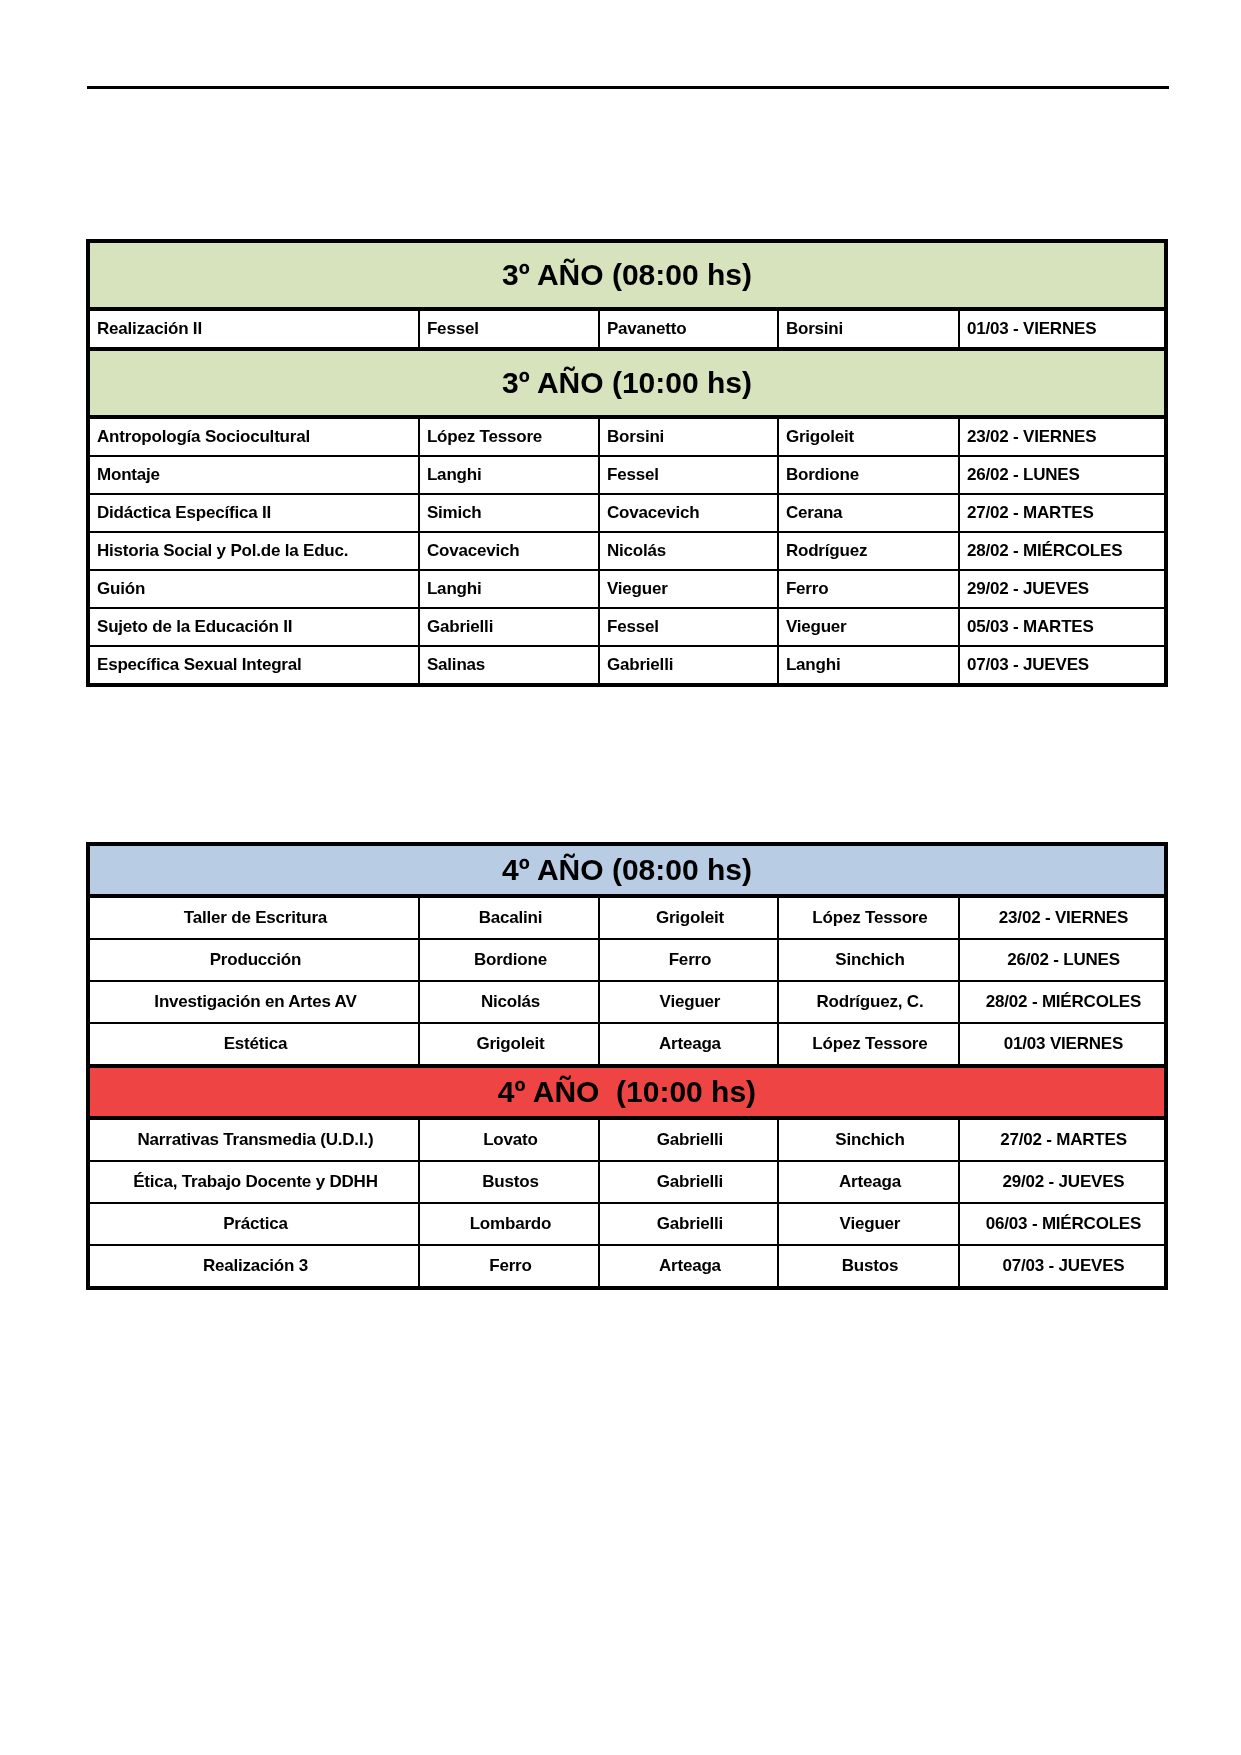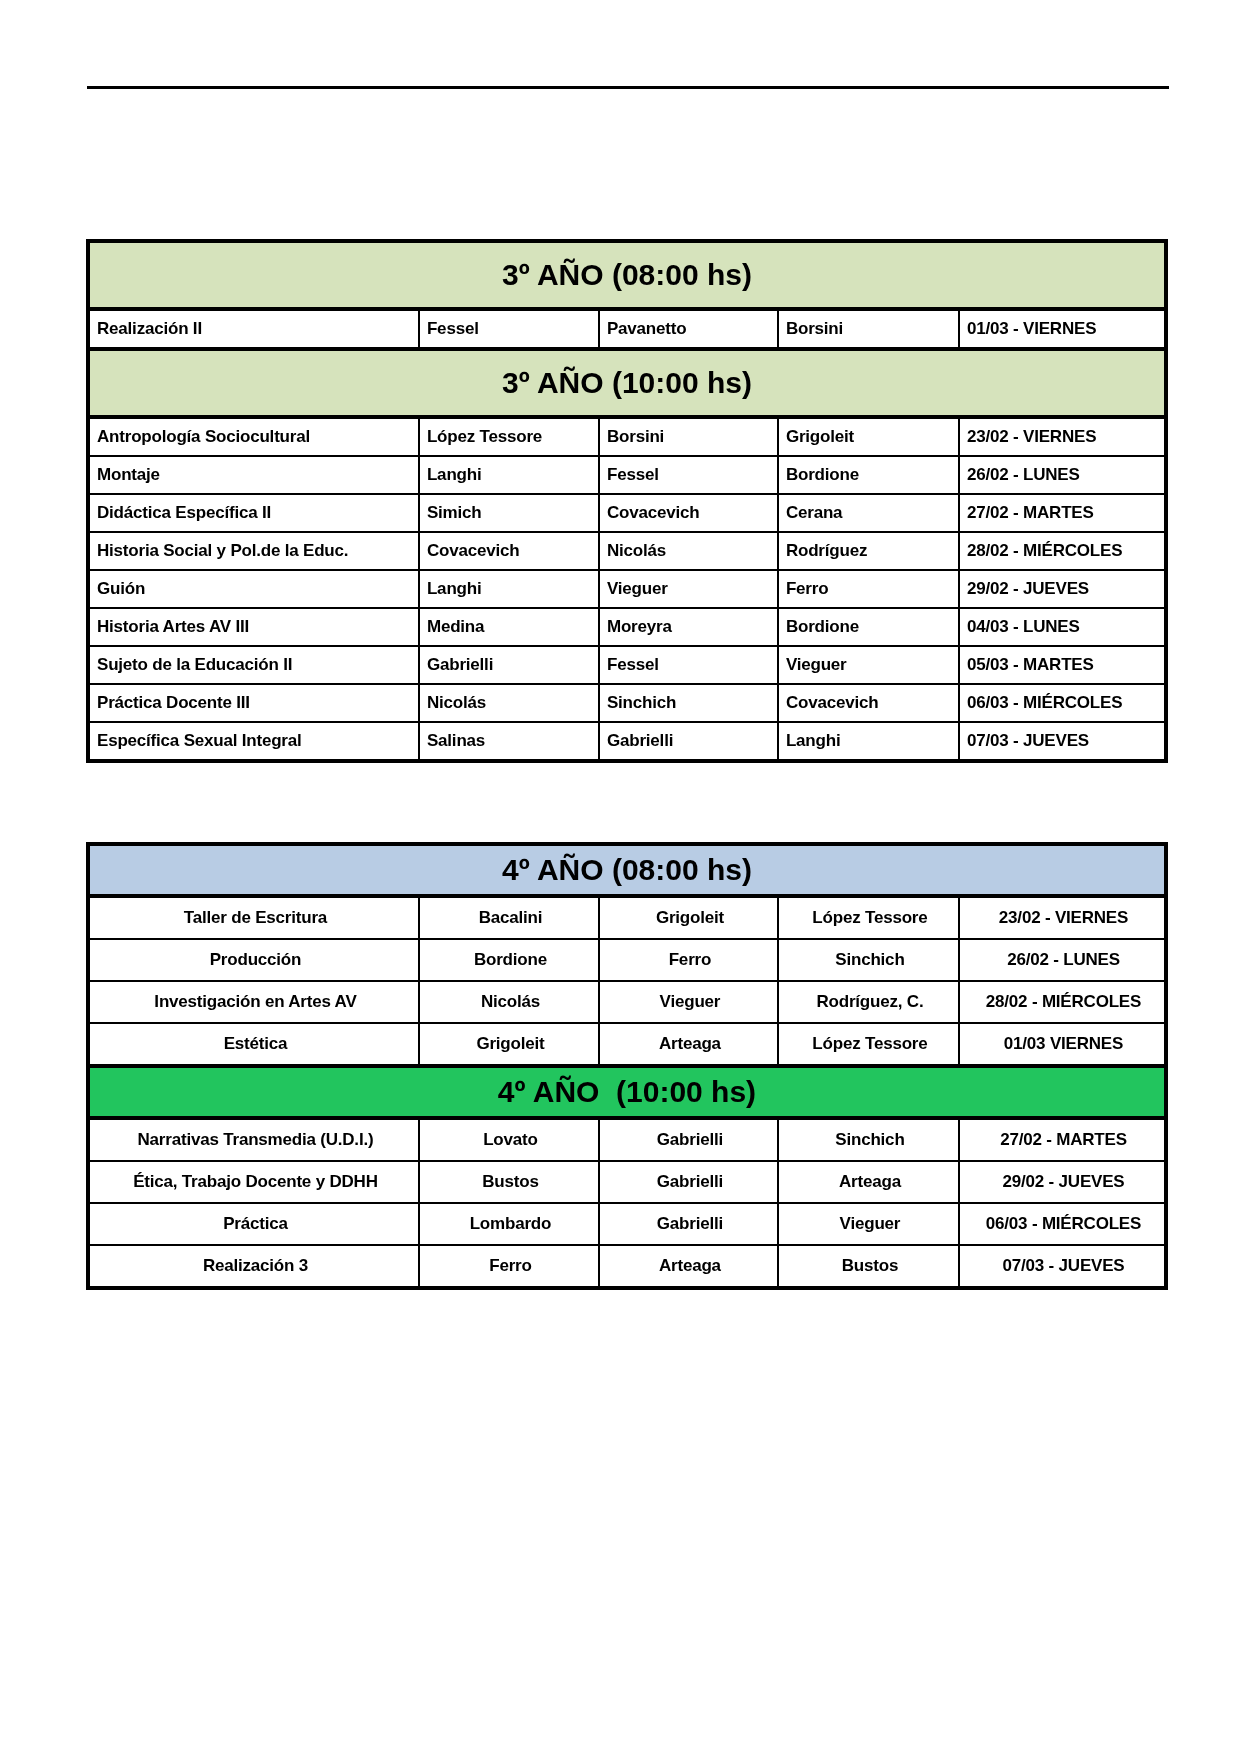--- a/index.html
+++ b/index.html
@@ -112,39 +112,25 @@
             <td>28/02 - MIÉRCOLES</td>
           </tr>
           <tr class="data-row">
             <td>Guión</td>
             <td>Langhi</td>
             <td>Vieguer</td>
             <td>Ferro</td>
             <td>29/02 - JUEVES</td>
           </tr>
           <tr class="data-row">
-            <td>Historia Artes AV III</td>
-            <td>Medina</td>
-            <td>Moreyra</td>
-            <td>Bordione</td>
-            <td>04/03 - LUNES</td>
-          </tr>
-          <tr class="data-row">
             <td>Sujeto de la Educación II</td>
             <td>Gabrielli</td>
             <td>Fessel</td>
             <td>Vieguer</td>
             <td>05/03 - MARTES</td>
-          </tr>
-          <tr class="data-row">
-            <td>Práctica Docente III</td>
-            <td>Nicolás</td>
-            <td>Sinchich</td>
-            <td>Covacevich</td>
-            <td>06/03 - MIÉRCOLES</td>
           </tr>
           <tr class="data-row">
             <td>Específica Sexual Integral</td>
             <td>Salinas</td>
             <td>Gabrielli</td>
             <td>Langhi</td>
             <td>07/03 - JUEVES</td>
           </tr>
         </tbody>
     </table>
@@ -185,21 +171,21 @@
             <td>28/02 - MIÉRCOLES</td>
           </tr>
           <tr class="data-row">
             <td>Estética</td>
             <td>Grigoleit</td>
             <td>Arteaga</td>
             <td>López Tessore</td>
             <td>01/03 VIERNES</td>
           </tr>
           <tr class="header-row">
-            <td colspan="5" style="background: #22c55e;">4º AÑO  (10:00 hs)</td>
+            <td colspan="5" style="background: #ef4444;">4º AÑO  (10:00 hs)</td>
           </tr>
           <tr class="data-row">
             <td>Narrativas Transmedia (U.D.I.)</td>
             <td>Lovato</td>
             <td>Gabrielli</td>
             <td>Sinchich</td>
             <td>27/02 - MARTES</td>
           </tr>
           <tr class="data-row">
             <td>Ética, Trabajo Docente y DDHH</td>

